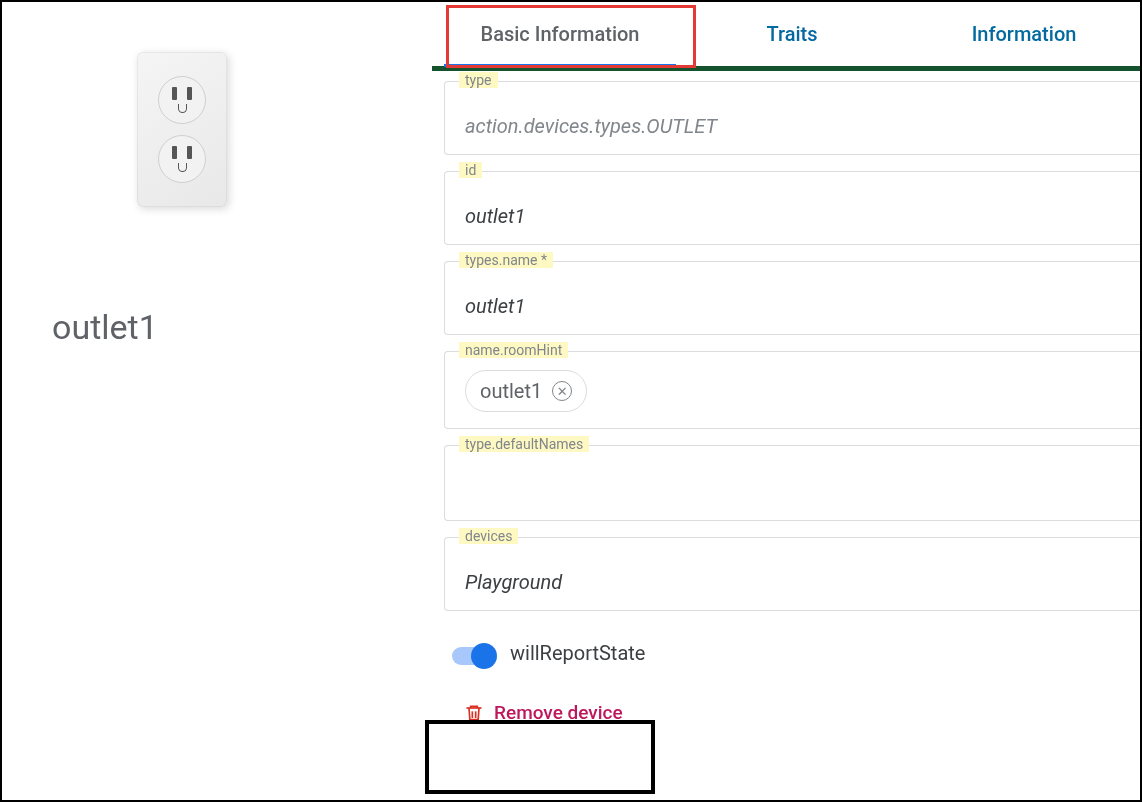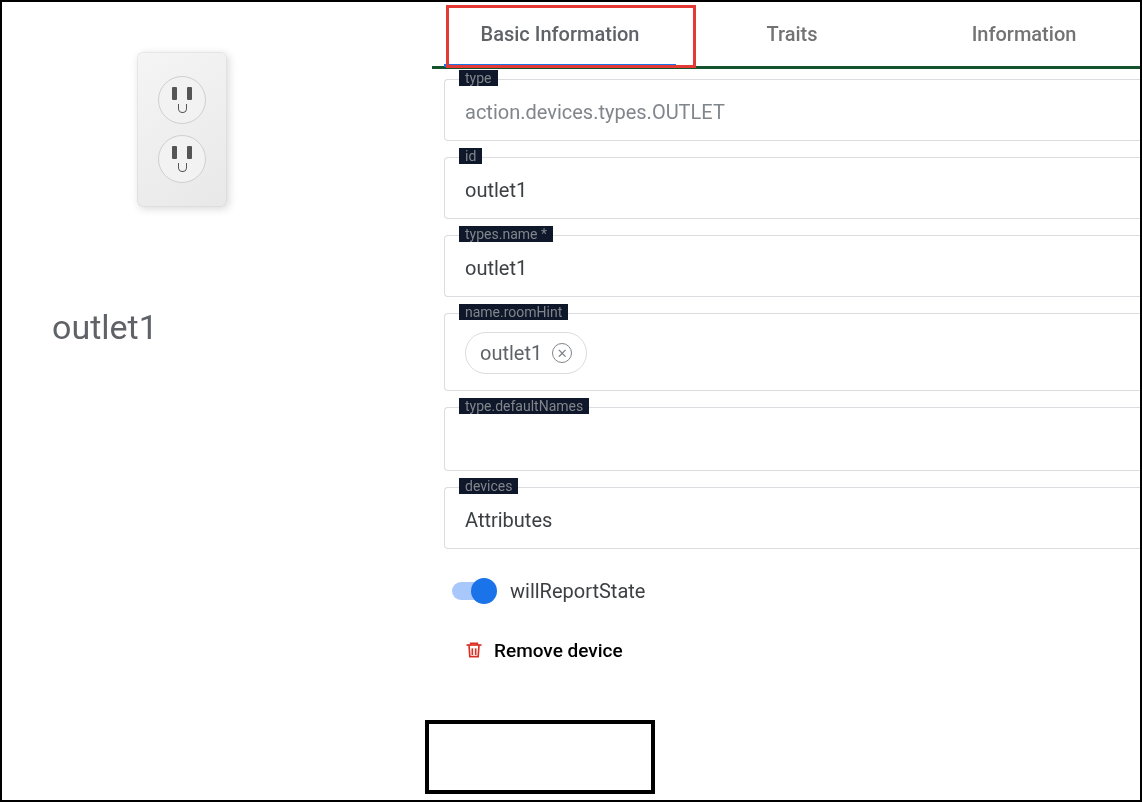--- a/index.html
+++ b/index.html
@@ -57,29 +57,29 @@
       margin-left: 10px;
     }
     .right-panel {
       flex: 1;
       display: flex;
       flex-direction: column;
     }
     .tabs-wrap { position: relative; }
     .tabs {
       display: flex;
-      border-bottom: 3px solid #14532d;
+      border-bottom: 5px solid #14532d;
       padding-left: 12px;
     }
     .tab {
       flex: 1;
       text-align: center;
       padding: 20px 10px;
       font-size: 20px;
-      color: #737373;
+      color: #0369a1;
       font-weight: 500;
       cursor: pointer;
       position: relative;
     }
     .tab.active { color: #5f6368; }
     .tab.active::after {
       content: "";
       position: absolute;
       left: 0; right: 0; bottom: -1px;
       height: 3px;
@@ -105,29 +105,30 @@
       margin-bottom: 16px;
       position: relative;
       border-right: none;
       border-top-right-radius: 0;
       border-bottom-right-radius: 0;
     }
     .field-label {
       position: absolute;
       top: -10px;
       left: 14px;
-      background: #0f172a;
+      background: #fef9c3;
       padding: 0 6px;
       font-size: 14px;
       color: #80868b;
     }
     .field-value {
       font-size: 20px;
       color: #3c4043;
-      margin-top: 8px;
+      margin-top: 20px;
+      font-style: italic;
     }
     .field-value.muted { color: #80868b; }
     .field.empty .field-value { min-height: 26px; }
     .chip {
       display: inline-flex;
       align-items: center;
       border: 1px solid #dadce0;
       border-radius: 22px;
       padding: 8px 14px;
       font-size: 20px;
@@ -138,42 +139,43 @@
       margin-left: 10px;
       width: 20px; height: 20px;
       border: 1.6px solid #80868b;
       border-radius: 50%;
       display:flex; align-items:center; justify-content:center;
       font-size: 13px; color: #80868b;
       line-height: 1;
     }
     .toggle-row {
       display: flex;
-      align-items: center;
+      align-items: flex-end;
       padding: 14px 0 18px 8px;
     }
     .toggle {
       width: 42px; height: 18px;
       background: #a8c7fa;
       border-radius: 9px;
       position: relative;
       margin-right: 16px;
     }
     .toggle::after {
       content:"";
       position:absolute;
       right:-3px; top:-4px;
       width:26px; height:26px;
       background:#1a73e8;
       border-radius:50%;
     }
     .toggle-label { font-size: 20px; color: #3c4043; }
     .remove-btn {
       display: inline-flex;
-      color: #000000;
+      align-items: center;
+      color: #be185d;
       font-size: 19px;
       font-weight: 500;
       padding: 10px 12px;
       margin-left: 8px;
       cursor: pointer;
       margin-top: 8px;
     }
     .trash-icon { margin-right: 10px; display:inline-flex; }
   </style>
 </head>
@@ -233,21 +235,21 @@
         </div>
       </div>
 
       <div class="field empty">
         <span class="field-label">type.defaultNames</span>
         <div class="field-value"></div>
       </div>
 
       <div class="field">
         <span class="field-label">devices</span>
-        <div class="field-value">Attributes</div>
+        <div class="field-value">Playground</div>
       </div>
 
       <div class="toggle-row">
         <div class="toggle"></div>
         <div class="toggle-label">willReportState</div>
       </div>
 
       <div class="remove-btn">
         <span class="trash-icon">
           <svg width="20" height="22" viewBox="0 0 24 24" fill="none" stroke="#d93025" stroke-width="2">

